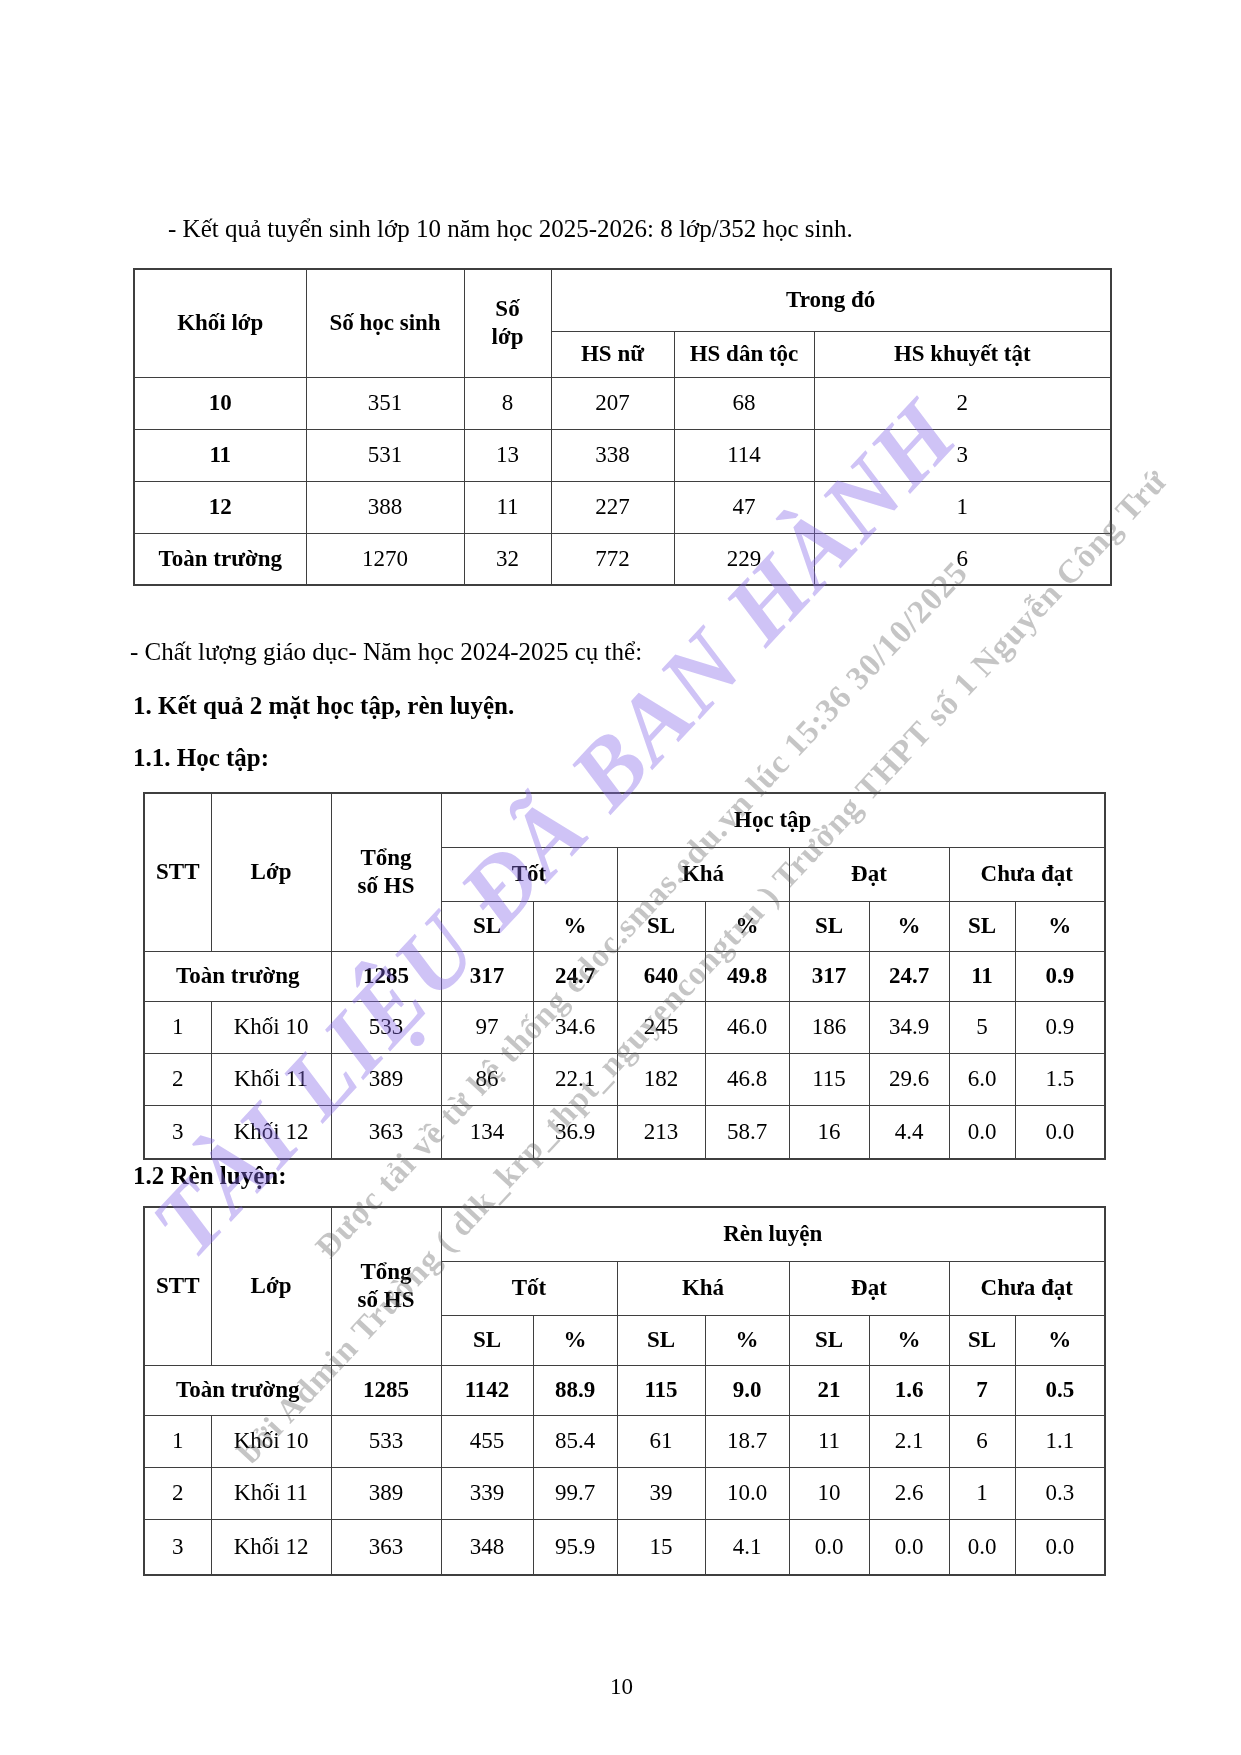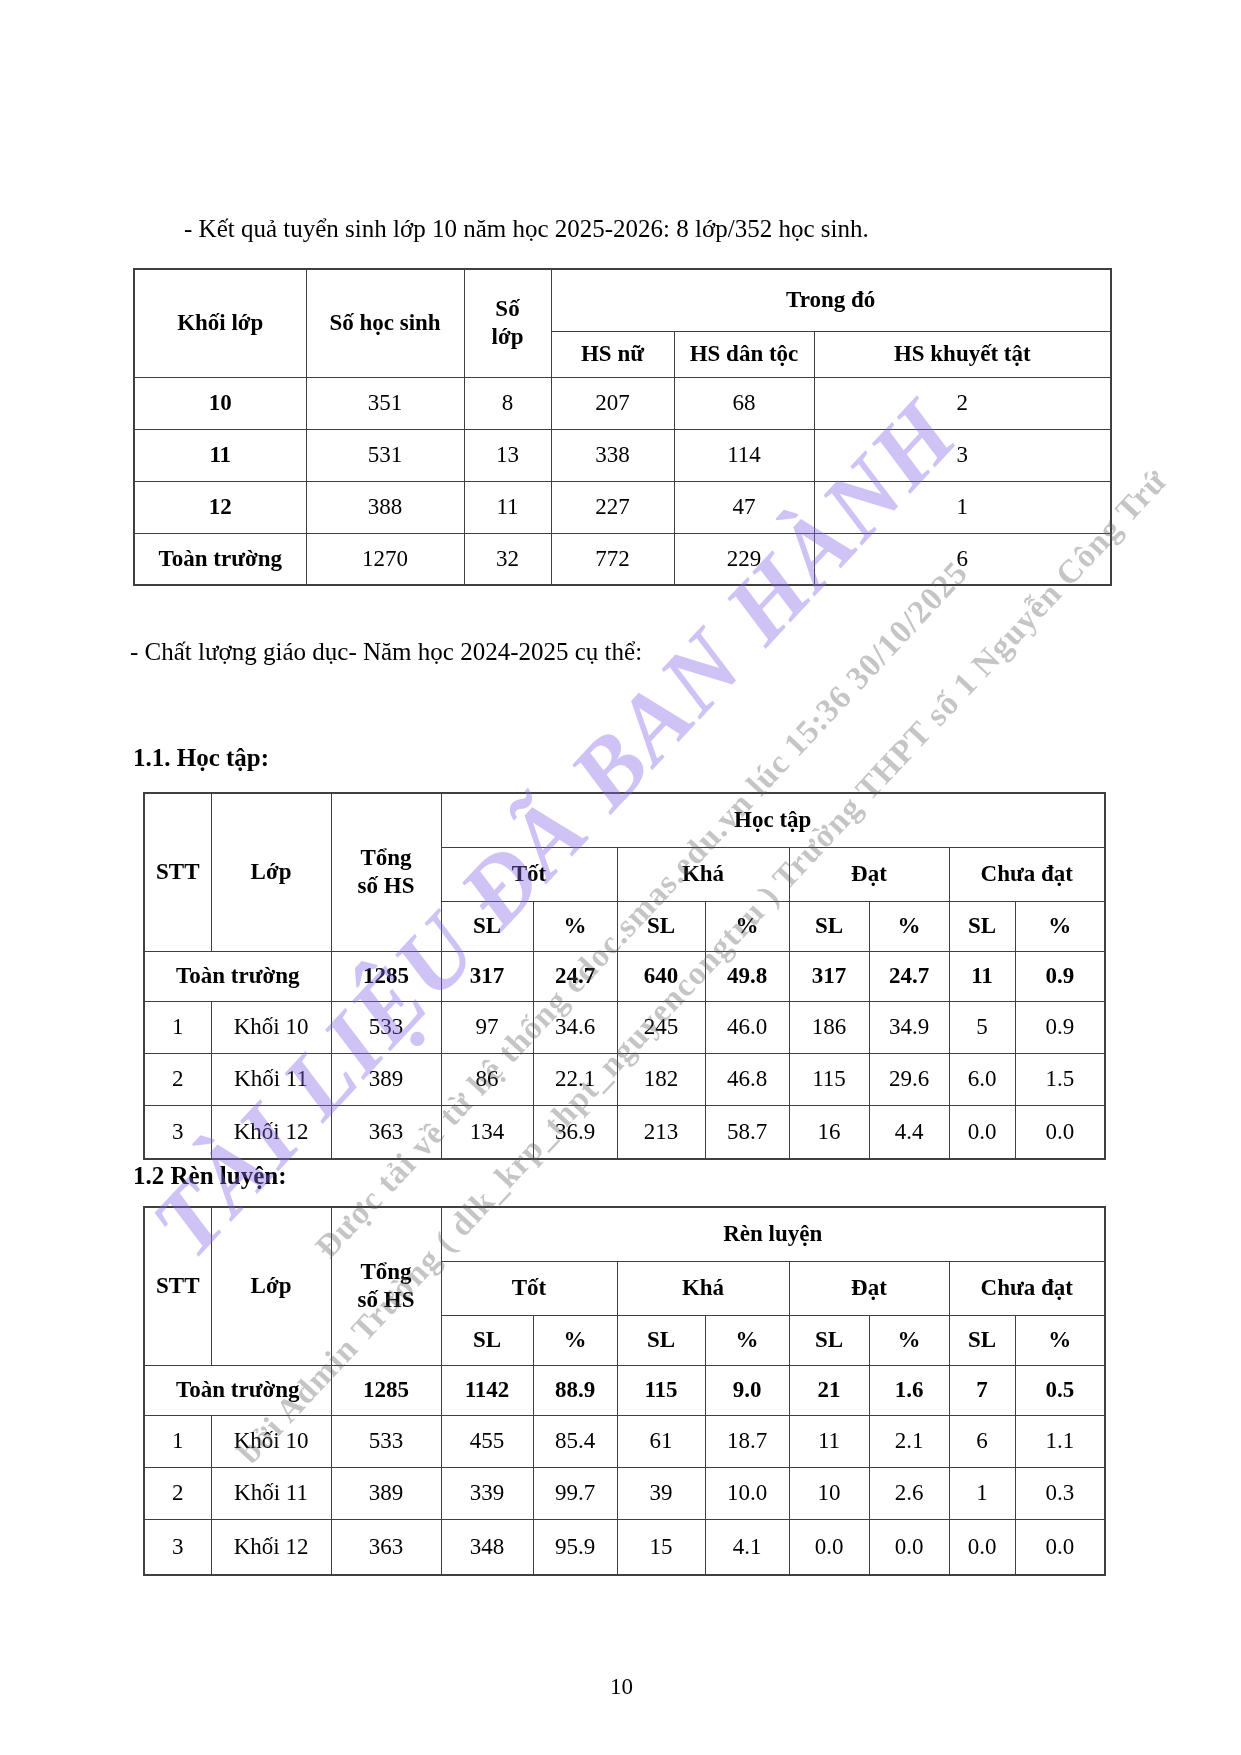--- a/index.html
+++ b/index.html
@@ -32,21 +32,21 @@
   .wm-main { font-size:95px; font-weight:bold; font-style:italic; letter-spacing:2px; white-space:nowrap; }
   .wm-sub  { font-size:33px; font-weight:bold; letter-spacing:1px; white-space:nowrap; }
 
   .page-number { font-size:23px; text-align:center; }
 </style>
 </head>
 <body>
 
 <div class="page">
 
-  <div class="abs txt" style="left:168px; top:213px;margin-left:16px;">- Kết quả tuyển sinh lớp 10 năm học 2025-2026: 8 lớp/352 học sinh.</div>
+  <div class="abs txt" style="left:168px; top:213px;">- Kết quả tuyển sinh lớp 10 năm học 2025-2026: 8 lớp/352 học sinh.</div>
 
   <table class="tbl" style="left:133px; top:268px;">
     <colgroup>
       <col style="width:172px">
         <col style="width:158px">
         <col style="width:87px">
       <col style="width:123px">
         <col style="width:140px">
         <col style="width:297px">
     </colgroup>
@@ -91,20 +91,21 @@
         <td>1270</td>
         <td>32</td>
         <td>772</td>
         <td>229</td>
         <td>6</td>
       </tr>
     </tbody>
   </table>
 
   <div class="abs txt" style="left:130px; top:636px;">- Chất lượng giáo dục- Năm học 2024-2025 cụ thể:</div>
+  <div class="abs txt b" style="left:133px; top:690px;">1. Kết quả 2 mặt học tập, rèn luyện.</div>
   <div class="abs txt b" style="left:133px; top:742px;">1.1. Học tập:</div>
 
   <table class="tbl" style="left:143px; top:792px;">
     <colgroup>
       <col style="width:67px">
         <col style="width:120px">
         <col style="width:110px">
       <col style="width:92px">
         <col style="width:84px">
         <col style="width:88px">

